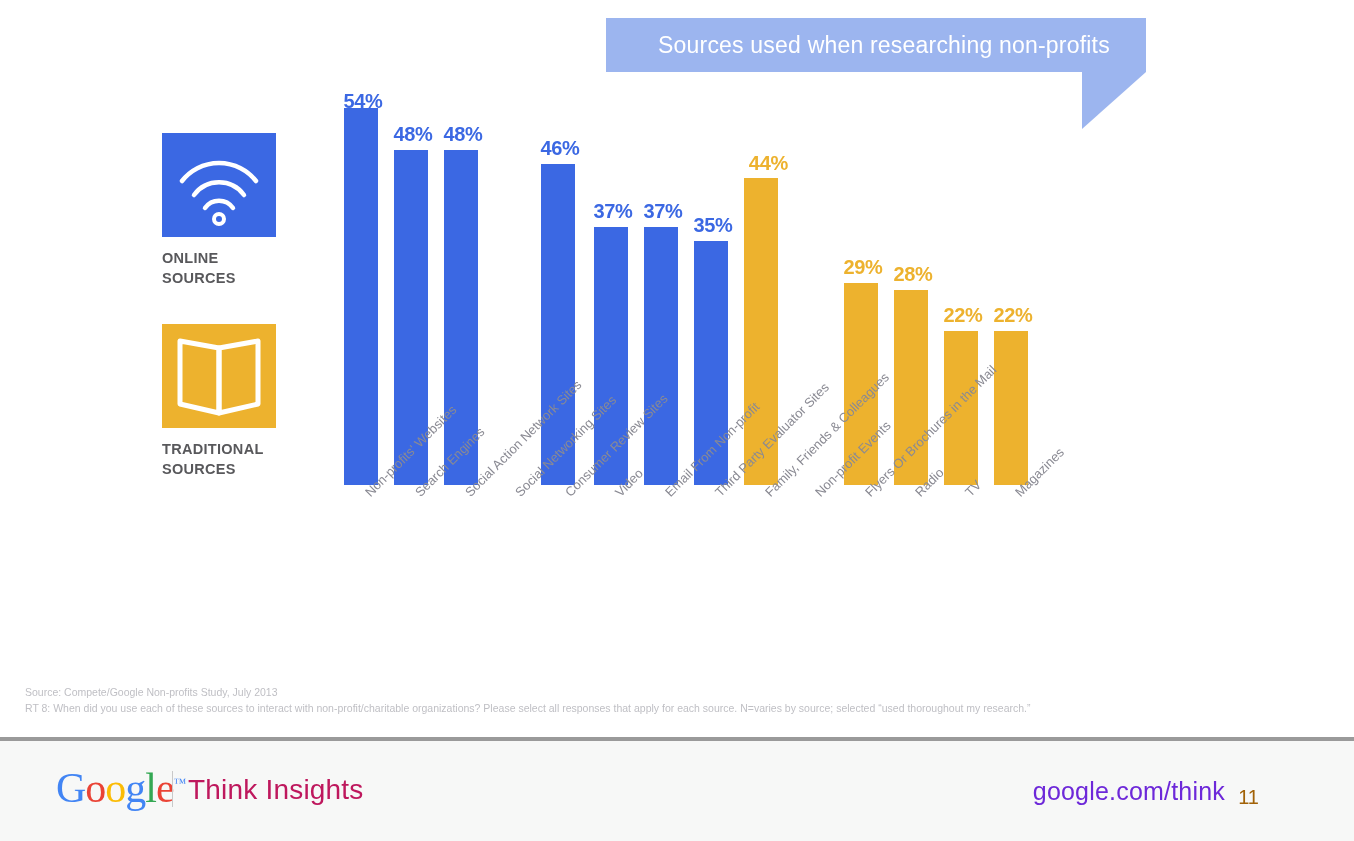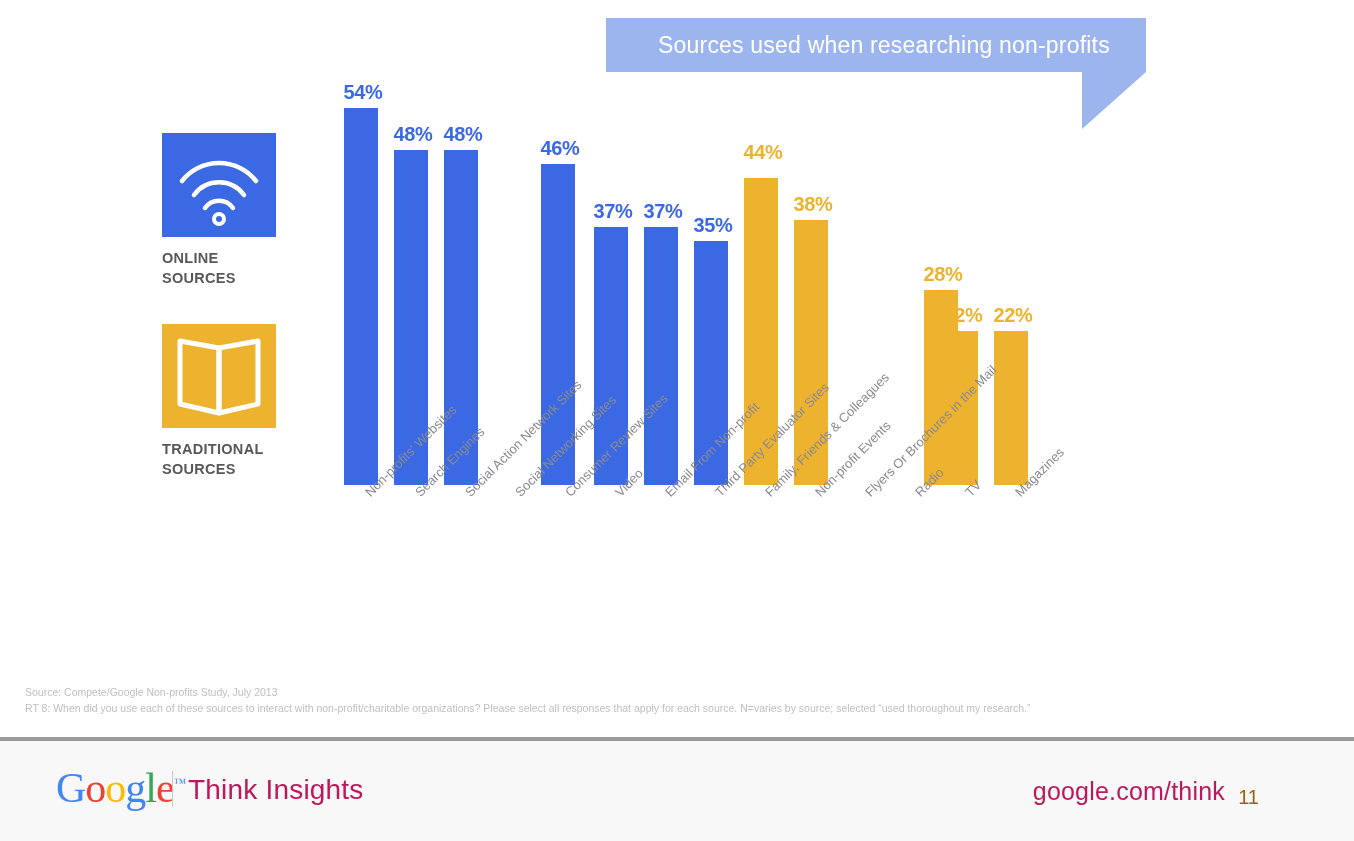--- a/index.html
+++ b/index.html
@@ -196,21 +196,21 @@
     font-size: 28px;
     color: #be185d;
     font-weight: 400;
     letter-spacing: 0.2px;
   }
   .footer-url {
     position: absolute;
     right: 129px;
     top: 36px;
     font-size: 25px;
-    color: #be185d;
+    color: #6d28d9;
     letter-spacing: 0.2px;
   }
   .footer-page {
     position: absolute;
     right: 95px;
     top: 45px;
     font-size: 20px;
     color: #a16207;
   }
 </style>
@@ -253,21 +253,21 @@
       <div class="legend-label">TRADITIONAL
 SOURCES</div>
     </div>
 
   </div>
 
   <div class="chart">
     <div class="plot" id="plot">
         <div class="bar-slot" style="left: 0px;">
           <div class="bar online" title="Non-profits' Websites 54%" style="height: 376.92px;"></div>
-          <div class="bar-value online" style="bottom: 381px;">54%</div>
+          <div class="bar-value online" style="bottom: 372px;">54%</div>
         </div>
         <div class="bar-slot" style="left: 50px;">
           <div class="bar online" title="Search Engines 48%" style="height: 335.04px;"></div>
           <div class="bar-value online" style="bottom: 339.04px;">48%</div>
         </div>
         <div class="bar-slot" style="left: 100px;">
           <div class="bar online" title="Social Action Network Sites 48%" style="height: 335.04px;"></div>
           <div class="bar-value online" style="bottom: 339.04px;">48%</div>
         </div>
         <div class="bar-slot" style="left: 150px; margin-left: 47px;">
@@ -281,27 +281,27 @@
         <div class="bar-slot" style="left: 300px;">
           <div class="bar online" title="Email From Non-profit 37%" style="height: 258.26px;"></div>
           <div class="bar-value online" style="bottom: 262.26px;">37%</div>
         </div>
         <div class="bar-slot" style="left: 350px;">
           <div class="bar online" title="Third Party Evaluator Sites 35%" style="height: 244.3px;"></div>
           <div class="bar-value online" style="bottom: 248.3px;">35%</div>
         </div>
         <div class="bar-slot" style="left: 400px;">
           <div class="bar traditional" title="Family, Friends &amp; Colleagues 44%" style="height: 307.12px;"></div>
-          <div class="bar-value traditional" style="bottom: 321px;">44%</div>
-        </div>
-        <div class="bar-slot" style="left: 450px;">
-          <div class="bar traditional" title="Non-profit Events 38%" style="height: 265.24px;"></div>
-          <div class="bar-value traditional" style="bottom: 269.24px;">38%</div>
-        </div>
-        <div class="bar-slot" style="left: 580px;">
+          <div class="bar-value traditional" style="bottom: 310px; text-align: right;">44%</div>
+        </div>
+        <div class="bar-slot" style="left: 500px;">
+          <div class="bar traditional" title="Flyers Or Brochures in the Mail 29%" style="height: 202.42px;"></div>
+          <div class="bar-value traditional" style="bottom: 206.42px;">29%</div>
+        </div>
+        <div class="bar-slot" style="left: 550px;">
           <div class="bar traditional" title="Radio 28%" style="height: 195.44px;"></div>
           <div class="bar-value traditional" style="bottom: 199.44px;">28%</div>
         </div>
         <div class="bar-slot" style="left: 600px;">
           <div class="bar traditional" title="TV 22%" style="height: 153.56px;"></div>
           <div class="bar-value traditional" style="bottom: 157.56px;">22%</div>
         </div>
         <div class="bar-slot" style="left: 650px;">
           <div class="bar traditional" title="Magazines 22%" style="height: 153.56px;"></div>
           <div class="bar-value traditional" style="bottom: 157.56px;">22%</div>

